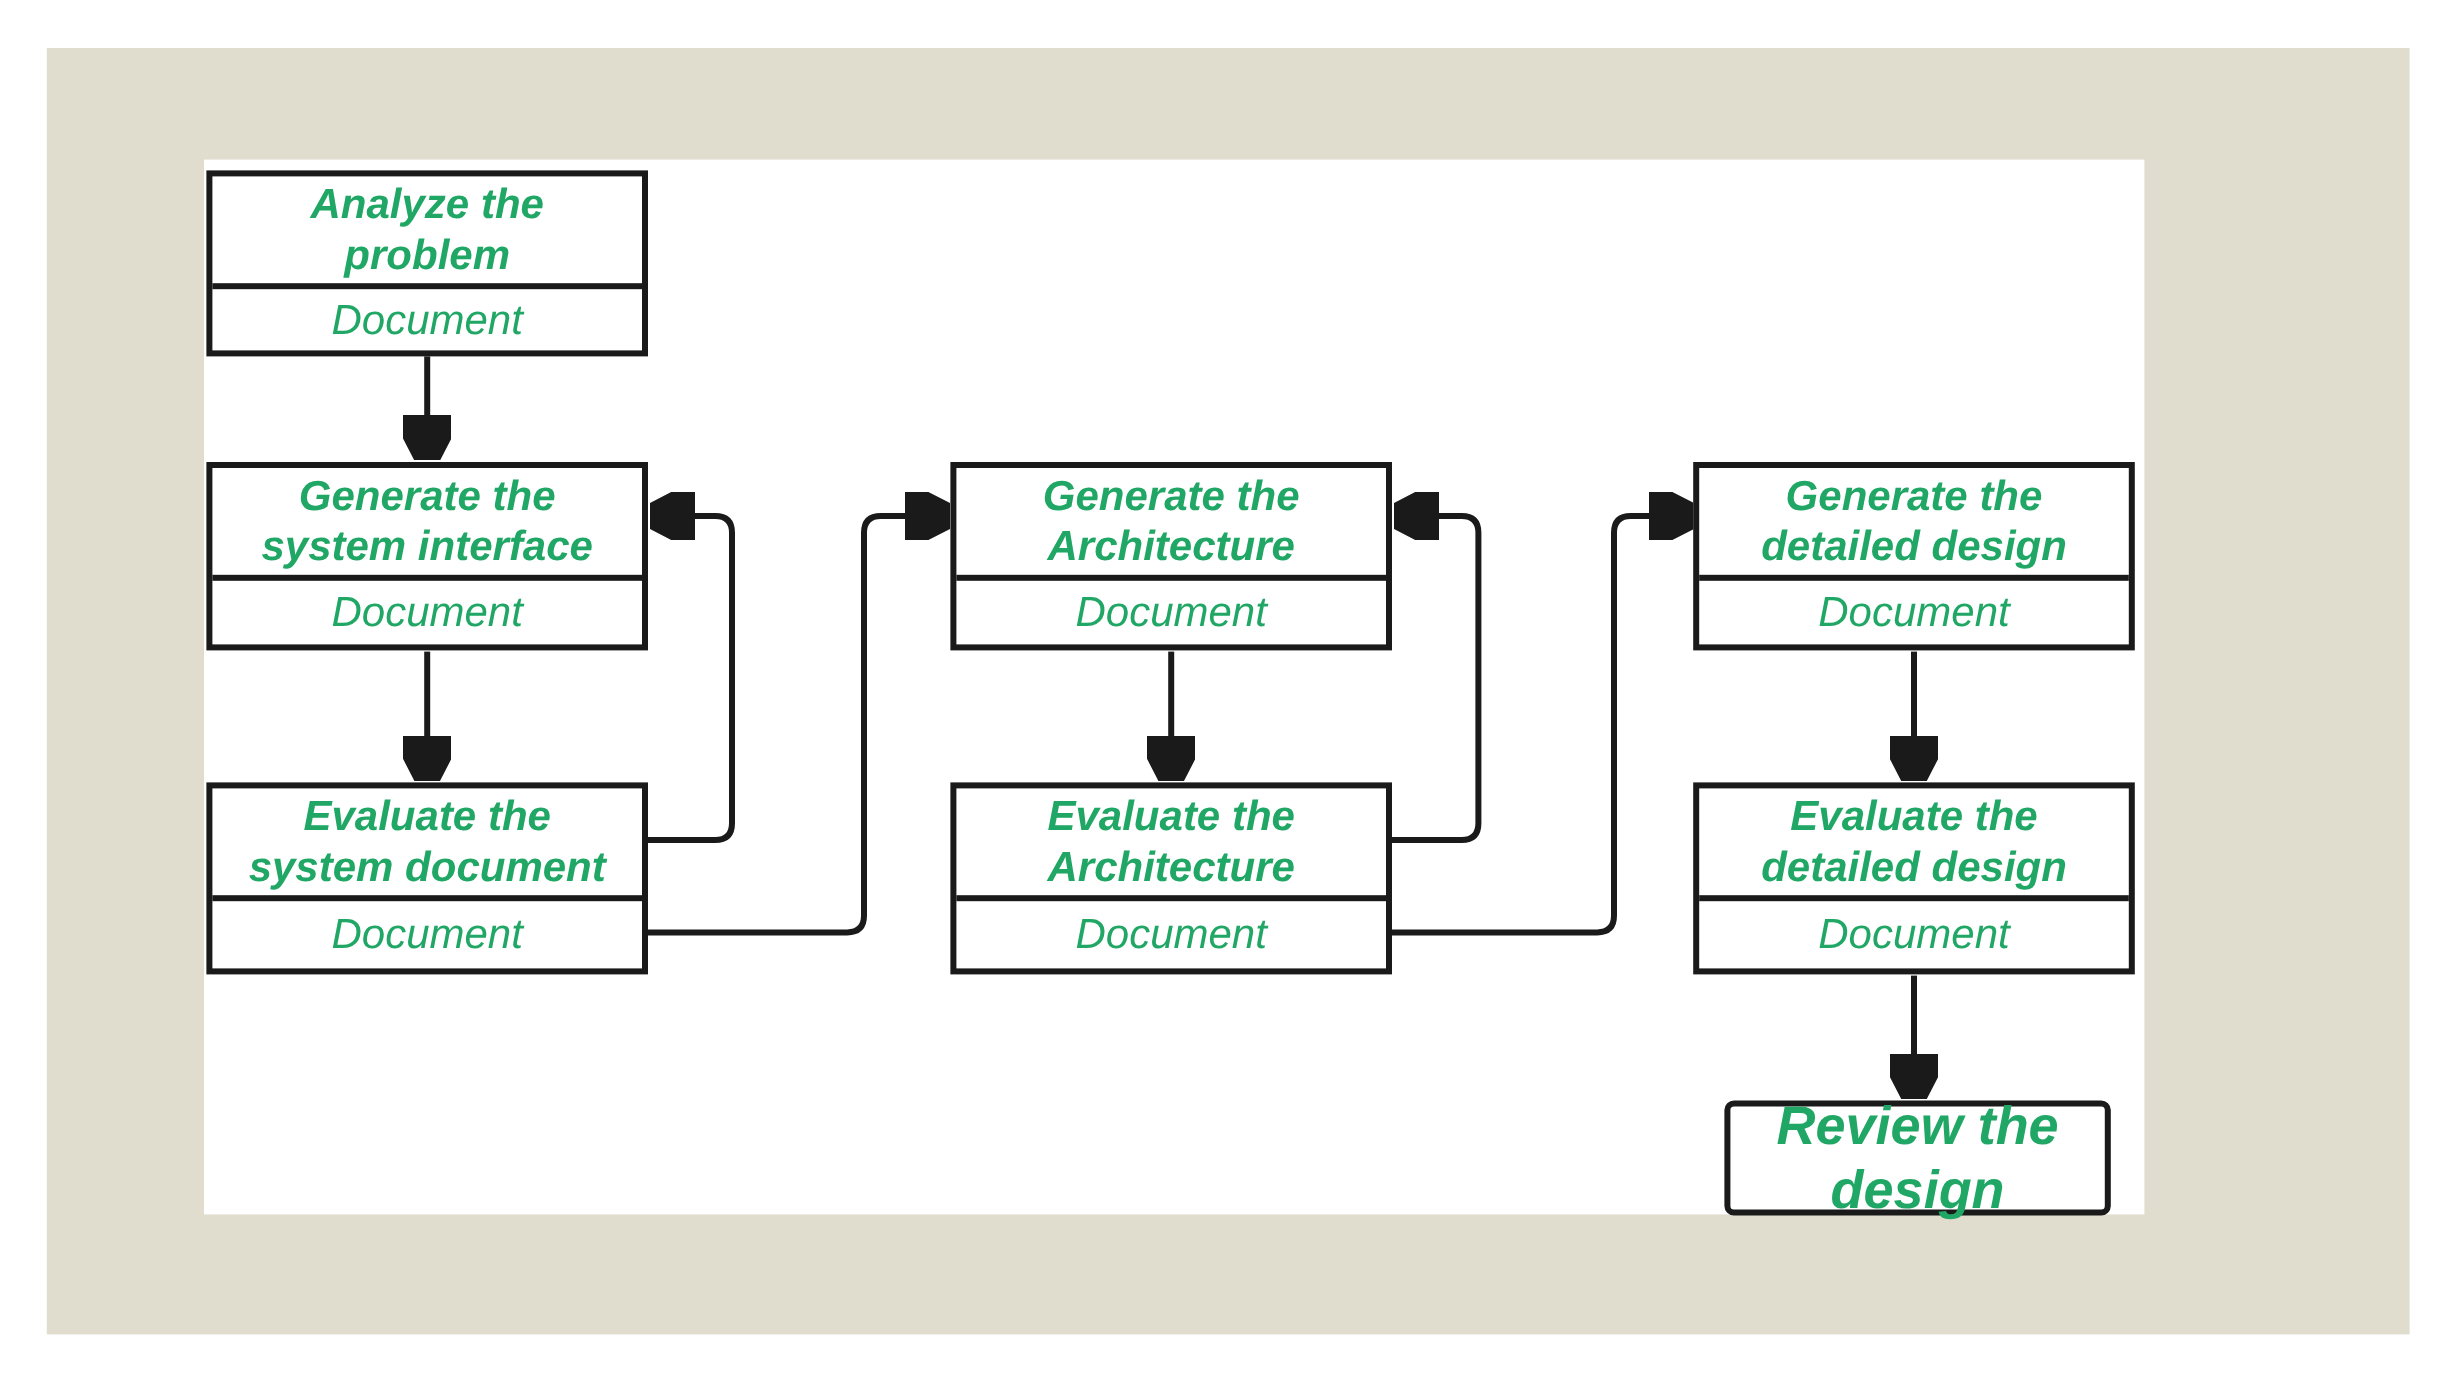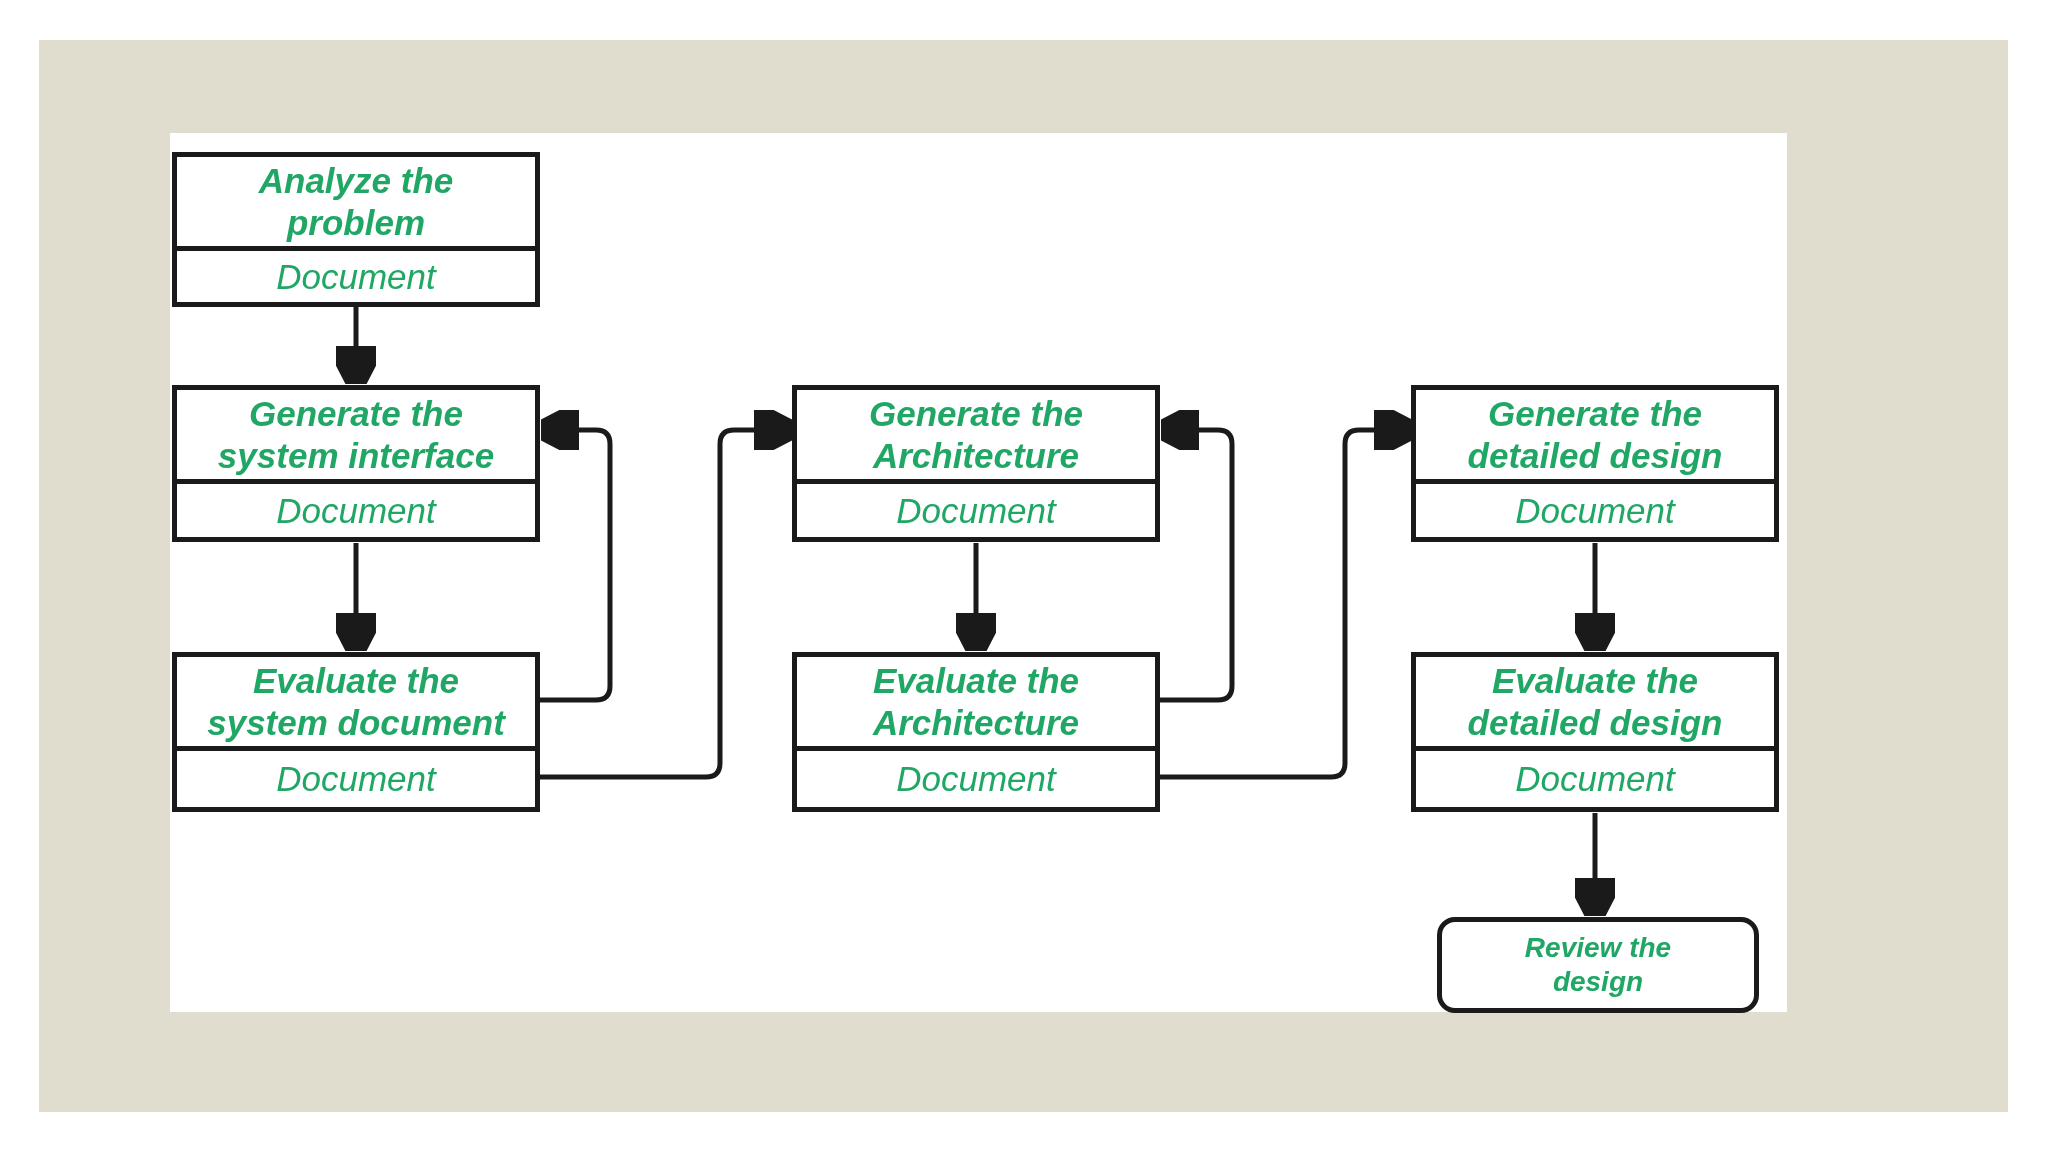--- a/index.html
+++ b/index.html
@@ -11,23 +11,23 @@
           background:#ffffff;}
   .wires{position:absolute;left:0;top:0;width:2048px;height:1152px;pointer-events:none;}
   .node{position:absolute;width:368px;background:#ffffff;border:5px solid #1a1a1a;
         box-sizing:border-box;display:flex;flex-direction:column;}
   .node-title{height:89px;border-bottom:5px solid #1a1a1a;display:flex;align-items:center;
         justify-content:center;text-align:center;white-space:pre-line;
         font-size:35px;font-weight:bold;font-style:italic;color:#21a765;line-height:1.2;}
   .node-doc{flex:1;display:flex;align-items:center;justify-content:center;text-align:center;
         font-size:35px;font-weight:normal;font-style:italic;color:#21a765;}
   .terminal{position:absolute;left:1437px;top:917px;width:322px;height:96px;
-        background:#ffffff;border:5px solid #1a1a1a;border-radius:18px;box-sizing:border-box;
+        background:#ffffff;border:5px solid #1a1a1a;border-radius:8px;box-sizing:border-box;
         display:flex;align-items:center;justify-content:center;text-align:center;
-        white-space:pre-line;font-size:28px;font-weight:bold;font-style:italic;
+        white-space:pre-line;font-size:45px;font-weight:bold;font-style:italic;
         color:#21a765;line-height:1.2;}
   .wires path{fill:none;stroke:#1a1a1a;stroke-width:5;}
 </style>
 </head>
 <body>
 
 <div class="frame"></div>
 <div class="canvas"></div>
 
 <svg class="wires" viewBox="0 0 2048 1152">
@@ -40,21 +40,21 @@
   <path d="M356 543 L356 645" marker-end="url(#arrow)"></path>
   <path d="M976 543 L976 645" marker-end="url(#arrow)"></path>
   <path d="M1595 543 L1595 645" marker-end="url(#arrow)"></path>
   <path d="M1595 813 L1595 910" marker-end="url(#arrow)"></path>
   <path d="M540 700 L596 700 Q610 700 610 686 L610 444 Q610 430 596 430 L547 430" marker-end="url(#arrow)"></path>
   <path d="M540 777 L706 777 Q720 777 720 763 L720 444 Q720 430 734 430 L786 430" marker-end="url(#arrow)"></path>
   <path d="M1160 700 L1218 700 Q1232 700 1232 686 L1232 444 Q1232 430 1218 430 L1167 430" marker-end="url(#arrow)"></path>
   <path d="M1160 777 L1331 777 Q1345 777 1345 763 L1345 444 Q1345 430 1359 430 L1406 430" marker-end="url(#arrow)"></path>
 </svg>
 
-<div class="node" style="left:172px;top:152px;height:155px">
+<div class="node" style="left:172px;top:142px;height:155px">
   <div class="node-title">Analyze the
 problem</div>
   <div class="node-doc">Document</div>
 </div>
 
 <div class="node" style="left:172px;top:385px;height:157px">
   <div class="node-title">Generate the
 system interface</div>
   <div class="node-doc">Document</div>
 </div>

